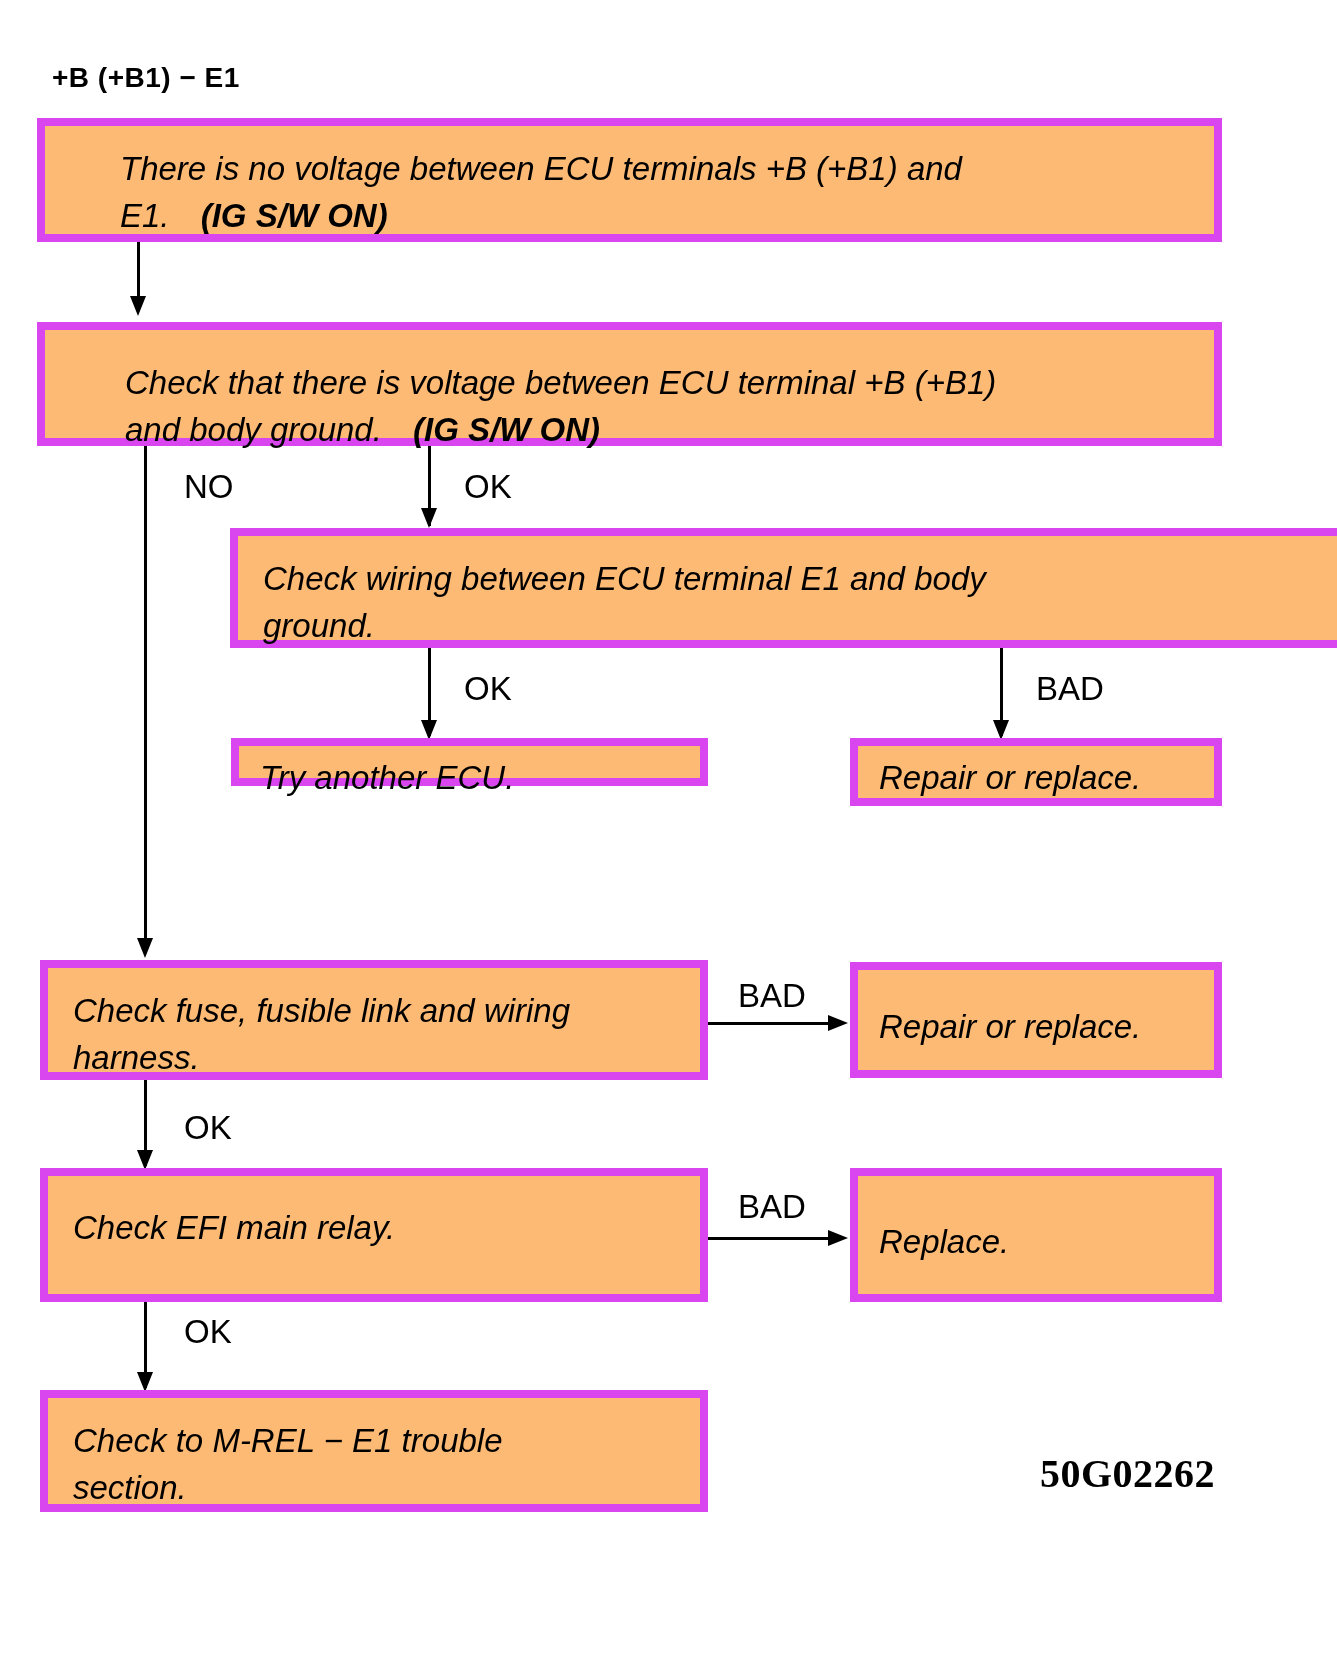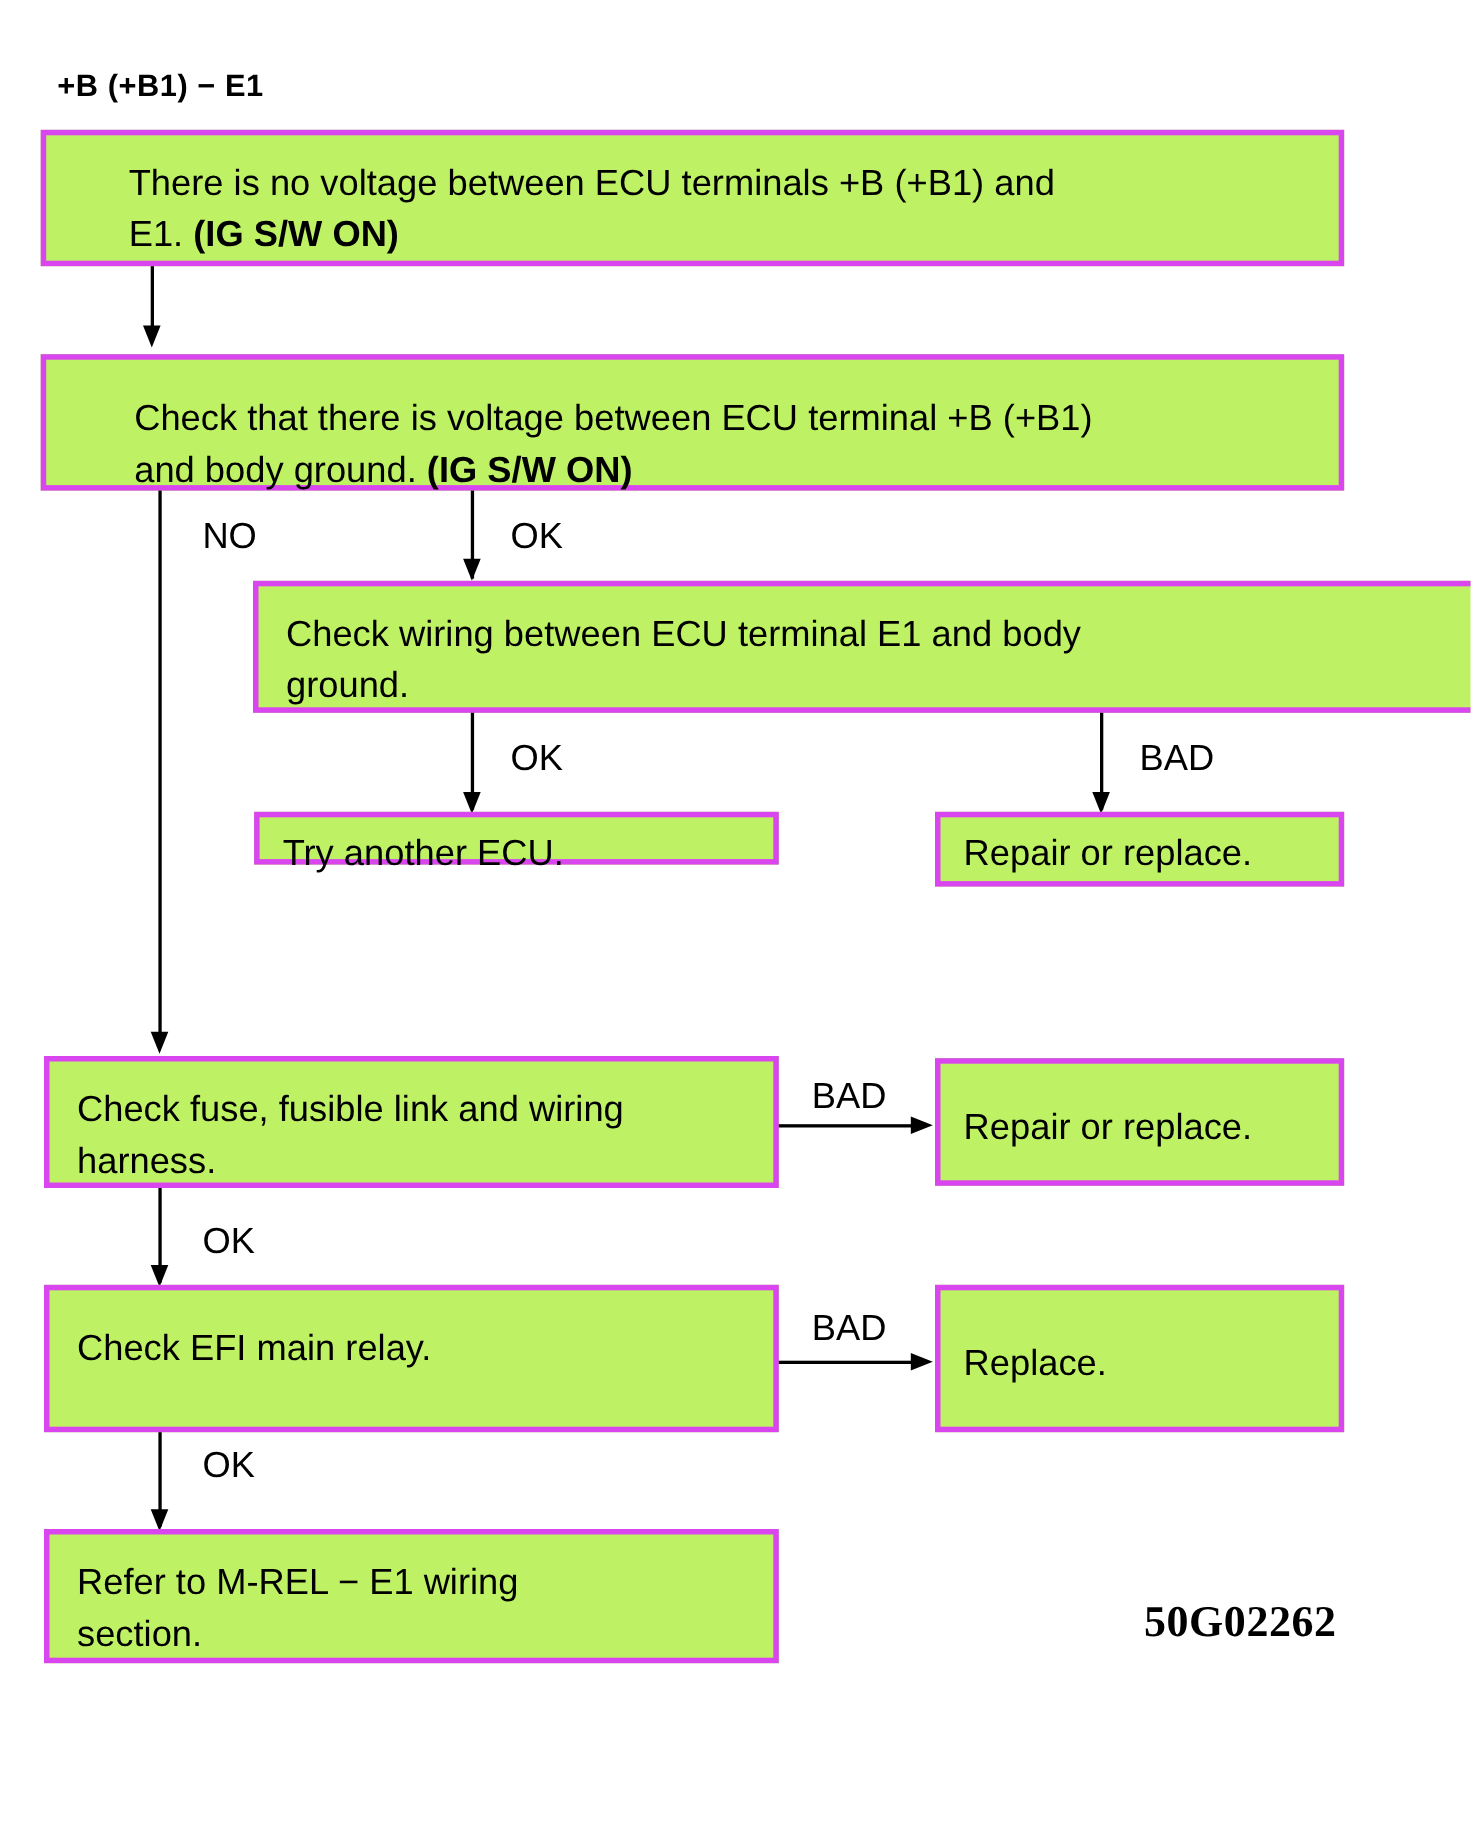--- a/index.html
+++ b/index.html
@@ -19,32 +19,34 @@
   .title {
     position: absolute;
     font-weight: bold;
     font-size: 28px;
     letter-spacing: 0.5px;
     white-space: nowrap;
     margin-left: 16px;
   }
   .box {
     position: absolute;
-    border: 5px solid #d946ef;
-    background: #bef264;
+    border: 8px solid #d946ef;
+    background: #fdba74;
     box-sizing: border-box;
+    font-style: italic;
   }
   .box .txt {
     position: absolute;
     font-size: 33px;
     line-height: 47px;
     white-space: pre-wrap;
   }
   .box .txt b {
     font-weight: bold;
+    margin-left: 22px;
   }
   .lbl {
     position: absolute;
     font-size: 33px;
     white-space: nowrap;
   }
   .vline {
     position: absolute;
     width: 3px;
     background: #000000;
@@ -151,18 +153,18 @@
 
   <div class="box" style="left:850px; top:1168px; width:372px; height:134px;">
     <div class="txt" style="left:21px; top:42px; width:340px;">Replace.</div>
   </div>
 
   <div class="vline" style="left:144px; top:1302px; height:86px;"></div>
   <div class="arrow-down" style="left:137px; top:1372px;"></div>
   <div class="lbl" style="left:184px; top:1313px;">OK</div>
 
   <div class="box" style="left:40px; top:1390px; width:668px; height:122px;">
-    <div class="txt" style="left:25px; top:19px; width:630px;"><span>Refer to M-REL − E1 wiring</span><br><span>section.</span></div>
+    <div class="txt" style="left:25px; top:19px; width:630px;"><span>Check to M-REL − E1 trouble</span><br><span>section.</span></div>
   </div>
 
   <div class="code" style="left:1040px; top:1450px;">50G02262</div>
 
 </div>
 
 </body></html>

